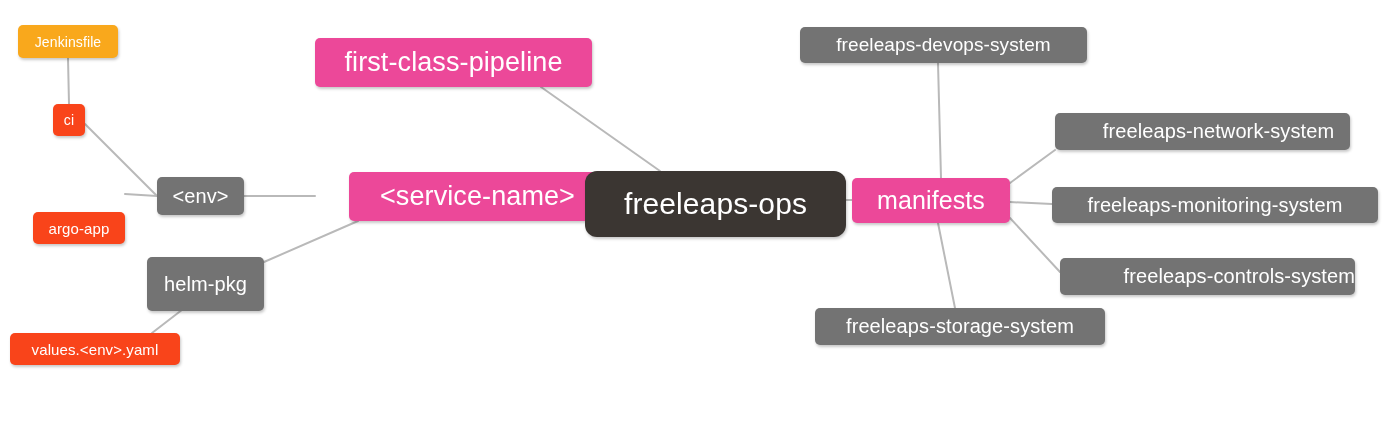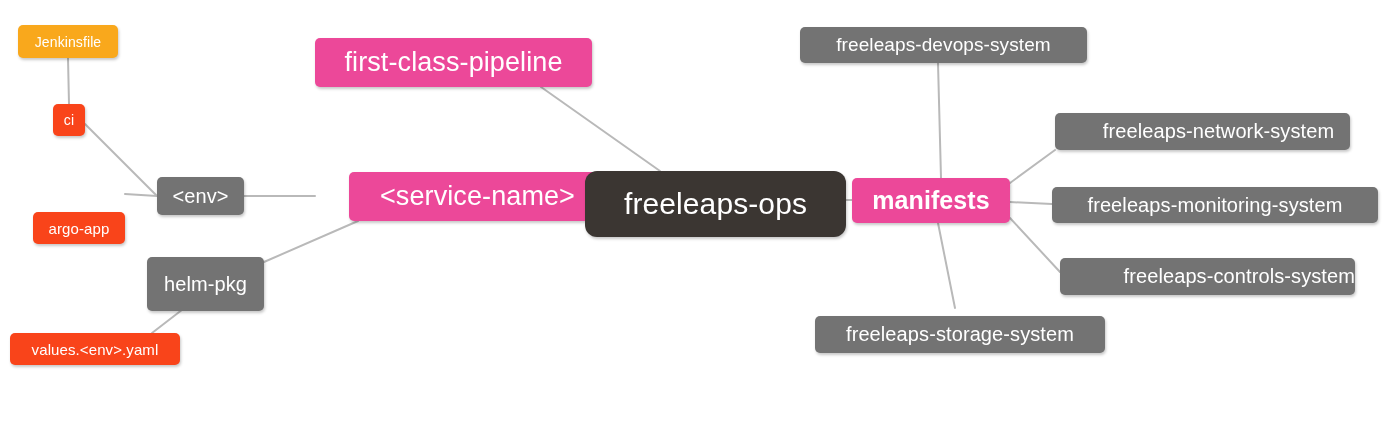--- a/index.html
+++ b/index.html
@@ -92,33 +92,33 @@
       </div>
       <div class="node n-blue" style="left: 315px; top: 38px; width: 277px; height: 49px; font-size: 27px;">
         <span>first-class-pipeline</span>
       </div>
       <div class="node n-blue" style="left: 315px; top: 172px; width: 257px; height: 49px; font-size: 27px; margin-left: 34px;">
         <span>&lt;service-name&gt;</span>
       </div>
       <div class="node n-root" style="left: 585px; top: 171px; width: 261px; height: 66px; font-size: 30px;">
         <span>freeleaps-ops</span>
       </div>
-      <div class="node n-blue" style="left: 852px; top: 178px; width: 158px; height: 45px; font-size: 25px; font-weight: bold;">
+      <div class="node n-blue" style="left: 852px; top: 178px; width: 158px; height: 45px; font-size: 25px;">
         <span>manifests</span>
       </div>
       <div class="node n-green" style="left: 800px; top: 27px; width: 287px; height: 36px; font-size: 19px;">
         <span>freeleaps-devops-system</span>
       </div>
       <div class="node n-green" style="left: 1055px; top: 113px; width: 295px; height: 37px; font-size: 20px; padding-left: 32px;">
         <span>freeleaps-network-system</span>
       </div>
       <div class="node n-green" style="left: 1052px; top: 187px; width: 326px; height: 36px; font-size: 20px;">
         <span>freeleaps-monitoring-system</span>
       </div>
       <div class="node n-green" style="left: 1060px; top: 258px; width: 295px; height: 37px; font-size: 20px; justify-content: flex-end;">
         <span>freeleaps-controls-system</span>
       </div>
-      <div class="node n-green" style="left: 815px; top: 308px; width: 290px; height: 37px; font-size: 20px; margin-top: 8px;">
+      <div class="node n-green" style="left: 815px; top: 308px; width: 290px; height: 37px; font-size: 20px;">
         <span>freeleaps-storage-system</span>
       </div>
     </div>
 
 </div>
 
 </body></html>

